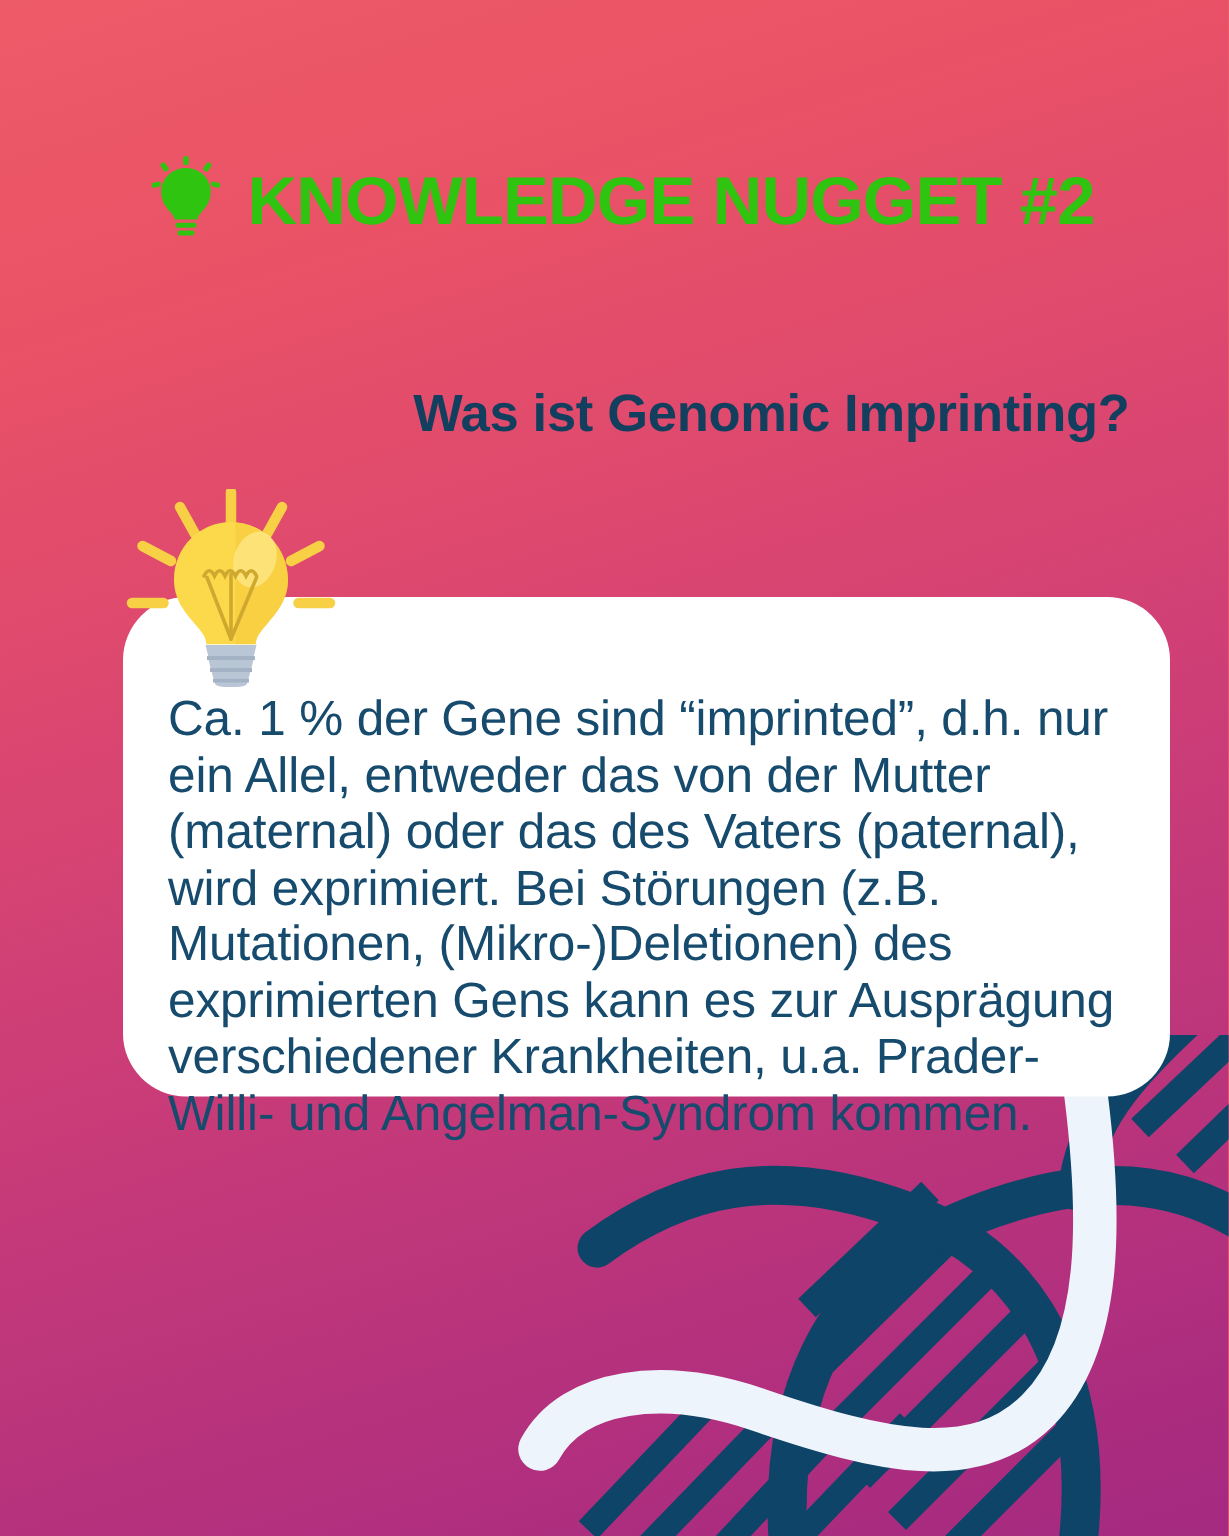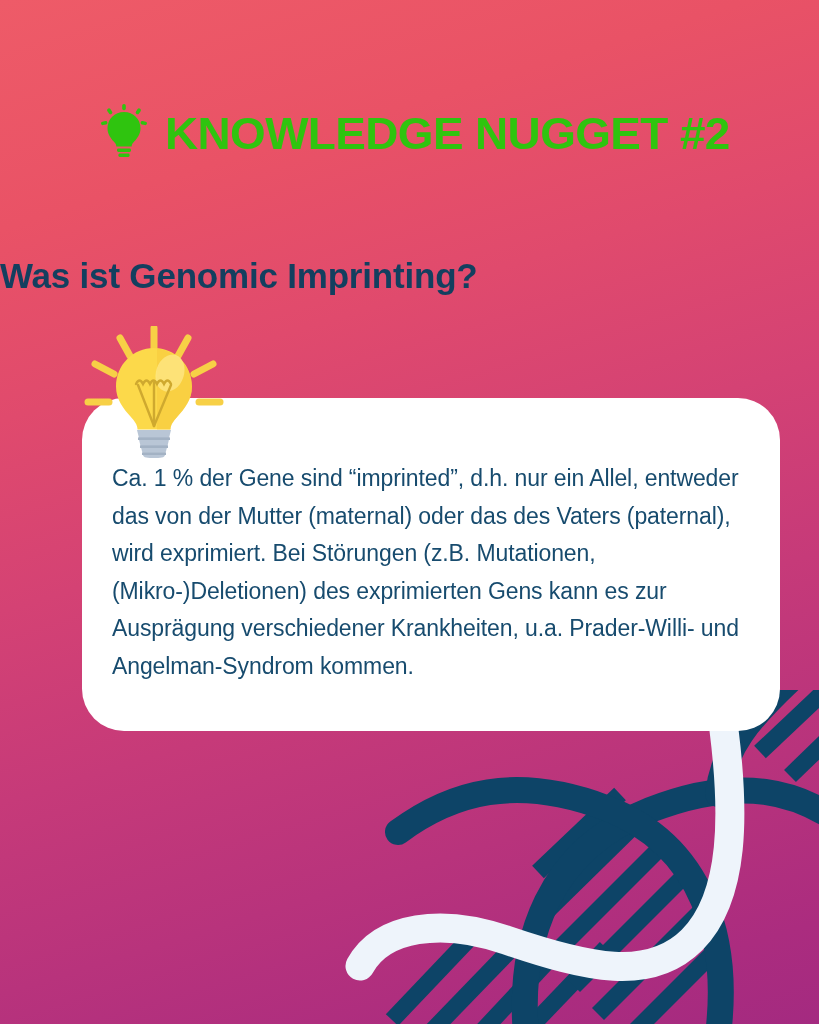--- a/index.html
+++ b/index.html
@@ -72,21 +72,21 @@
     transform: scaleX(1.02);
     transform-origin: left center;
   }
 
   
   #page-heading {
     position: absolute;
     top: 255px;
     left: 0;
     width: 753px;
-    text-align: left;
+    text-align: right;
     font-size: 35px;
     font-weight: bold;
     letter-spacing: -0.2px;
     color: #133f5f;
     line-height: 1.2;
   }
 
   
   #info-card {
     position: absolute;
@@ -95,21 +95,21 @@
     width: 698px;
     height: 333px;
     background: #ffffff;
     border-radius: 42px;
   }
   #card-body-text {
     position: absolute;
     left: 30px;
     top: 62px;
     width: 640px;
-    font-size: 23px;
+    font-size: 33px;
     line-height: 37.5px;
     color: #174b6e;
     letter-spacing: -0.1px;
   }
 
   
   #lightbulb-illustration {
     position: absolute;
     left: 78px;
     top: 326px;

